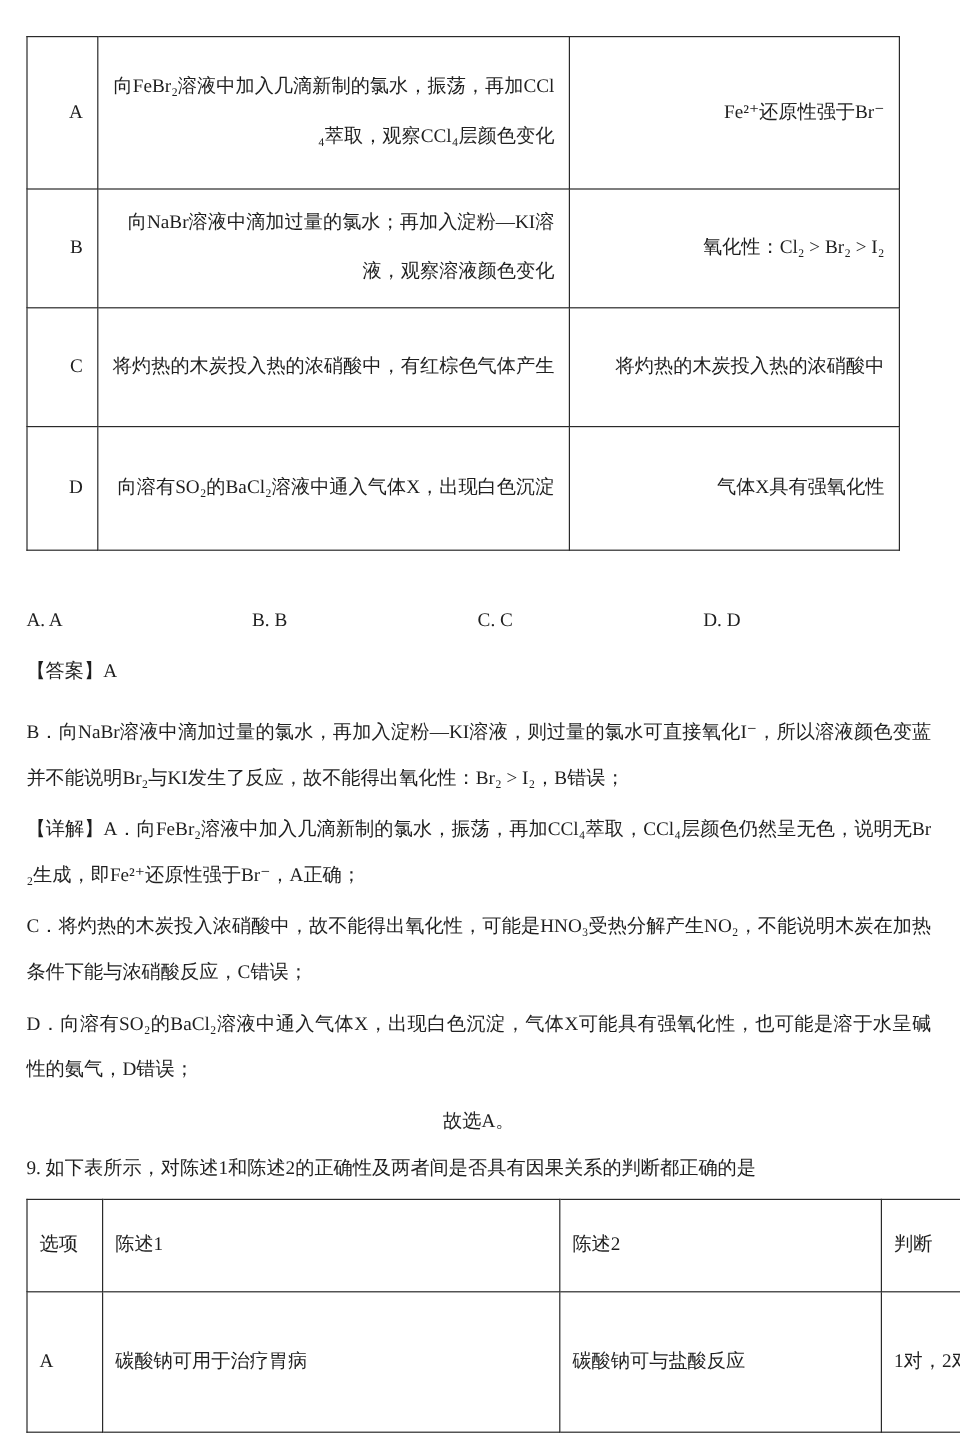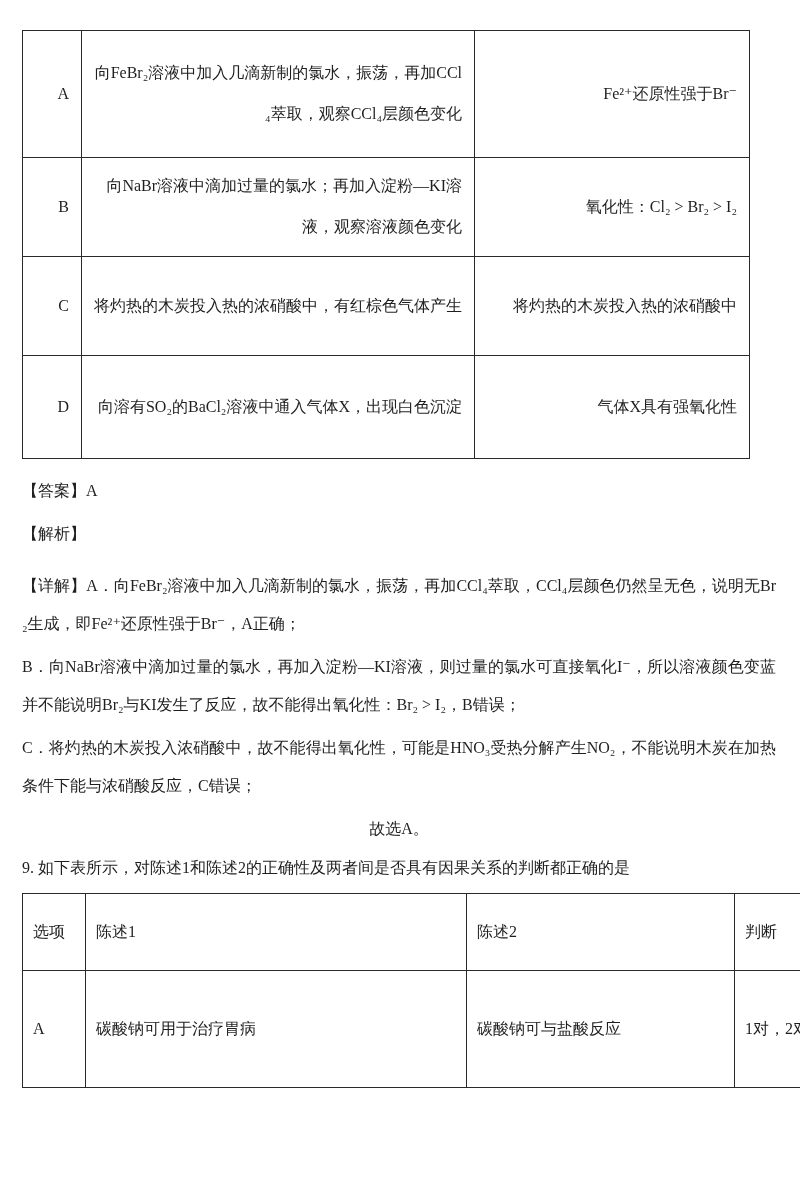--- a/index.html
+++ b/index.html
@@ -102,28 +102,34 @@
         <td class="col-con">将灼热的木炭投入热的浓硝酸中</td>
       </tr>
       <tr>
         <td class="col-label">D</td>
         <td class="col-exp">向溶有SO₂的BaCl₂溶液中通入气体X，出现白色沉淀</td>
         <td class="col-con">气体X具有强氧化性</td>
       </tr>
     </tbody>
   </table>
 
+  <div class="options">
+    <span>A. A</span>
+    <span>B. B</span>
+    <span>C. C</span>
+    <span>D. D</span>
+  </div>
 
   <p class="line">【答案】A</p>
-  <p class="line">【解析】</p>
 
   <div class="detail">
+    <p>B．向NaBr溶液中滴加过量的氯水，再加入淀粉—KI溶液，则过量的氯水可直接氧化I⁻，所以溶液颜色变蓝并不能说明Br₂与KI发生了反应，故不能得出氧化性：Br₂ &gt; I₂，B错误；</p>
     <p>【详解】A．向FeBr₂溶液中加入几滴新制的氯水，振荡，再加CCl₄萃取，CCl₄层颜色仍然呈无色，说明无Br₂生成，即Fe²⁺还原性强于Br⁻，A正确；</p>
-    <p>B．向NaBr溶液中滴加过量的氯水，再加入淀粉—KI溶液，则过量的氯水可直接氧化I⁻，所以溶液颜色变蓝并不能说明Br₂与KI发生了反应，故不能得出氧化性：Br₂ &gt; I₂，B错误；</p>
     <p>C．将灼热的木炭投入浓硝酸中，故不能得出氧化性，可能是HNO₃受热分解产生NO₂，不能说明木炭在加热条件下能与浓硝酸反应，C错误；</p>
+    <p>D．向溶有SO₂的BaCl₂溶液中通入气体X，出现白色沉淀，气体X可能具有强氧化性，也可能是溶于水呈碱性的氨气，D错误；</p>
     <p class="last">故选A。</p>
   </div>
 
   <p class="q9">9. 如下表所示，对陈述1和陈述2的正确性及两者间是否具有因果关系的判断都正确的是</p>
 
   <table class="t2">
     <tbody>
       <tr>
         <td class="c-opt">选项</td>
         <td class="c-s1">陈述1</td>

